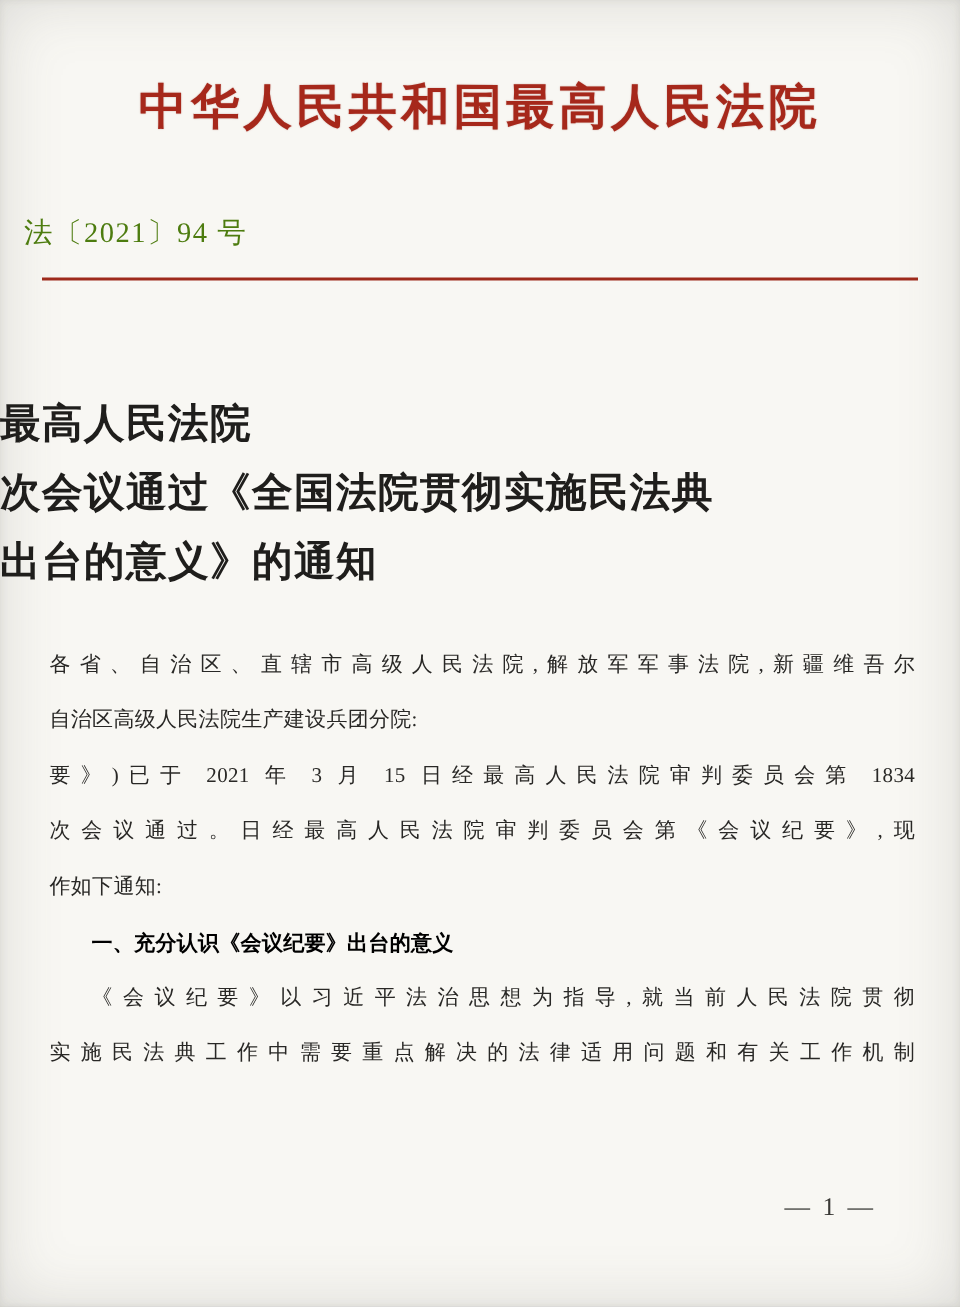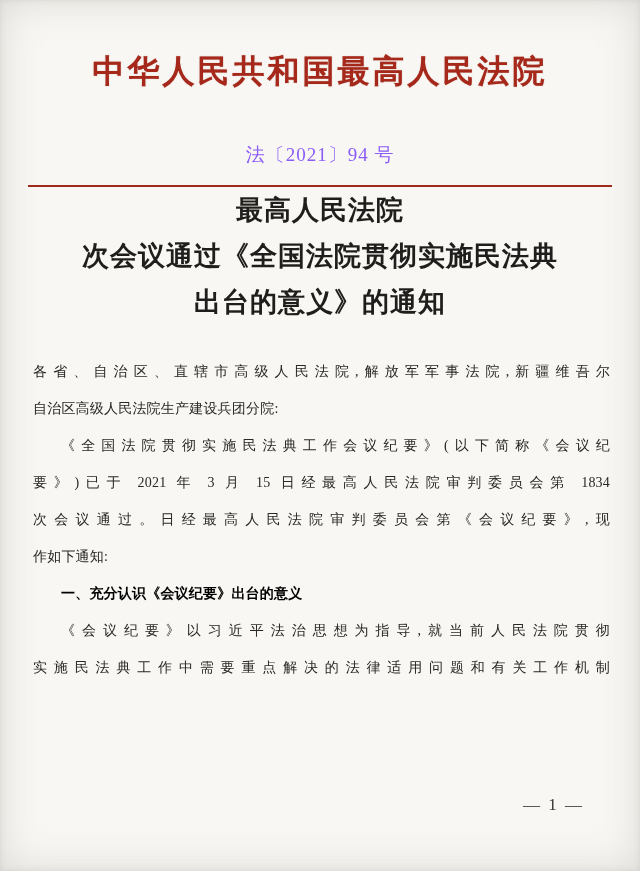--- a/index.html
+++ b/index.html
@@ -23,34 +23,34 @@
     text-align:center;
     font-size:32px;
     font-weight:bold;
     letter-spacing:3px;
     color:#a6281b;
     text-shadow:0 0 1px rgba(140,30,20,0.45);
     white-space:nowrap;
   }
   .doc-number{
     margin-top:48px;
-    text-align:center;
     font-size:19px;
     letter-spacing:1px;
-    color:#8b5cf6;
+    color:#4d7c0f;
+    padding-left:16px;
   }
   .red-rule{
     margin:17px 28px 0 28px;
     height:0;
     border:none;
     border-top:2.5px solid #9e2a1c;
   }
   
   .doc-title{
-    text-align:center;
+    margin-top:72px;
     font-weight:bold;
     color:#1f1e1c;
   }
   .doc-title .t-line{
     font-size:27px;
     line-height:46px;
     letter-spacing:1px;
     white-space:nowrap;
   }
   
@@ -100,21 +100,20 @@
 
   <div class="doc-title">
     <div class="t-line">最高人民法院</div>
     <div class="t-line">次会议通过《全国法院贯彻实施民法典</div>
     <div class="t-line">出台的意义》的通知</div>
   </div>
 
   <div class="doc-body">
     <div class="ln">各省、自治区、直辖市高级人民法院,解放军军事法院,新疆维吾尔</div>
     <div class="ln end">自治区高级人民法院生产建设兵团分院:</div>
-    <div class="ln ind">《全国法院贯彻实施民法典工作会议纪要》(以下简称《会议纪</div>
     <div class="ln">要》)已于 2021 年 3 月 15 日经最高人民法院审判委员会第 1834</div>
     <div class="ln">次会议通过。日经最高人民法院审判委员会第《会议纪要》,现</div>
     <div class="ln end">作如下通知:</div>
     <div class="ln ind hd end">一、充分认识《会议纪要》出台的意义</div>
     <div class="ln ind">《会议纪要》以习近平法治思想为指导,就当前人民法院贯彻</div>
     <div class="ln">实施民法典工作中需要重点解决的法律适用问题和有关工作机制</div>
   </div>
 
   <div class="page-number">— 1 —</div>
 

